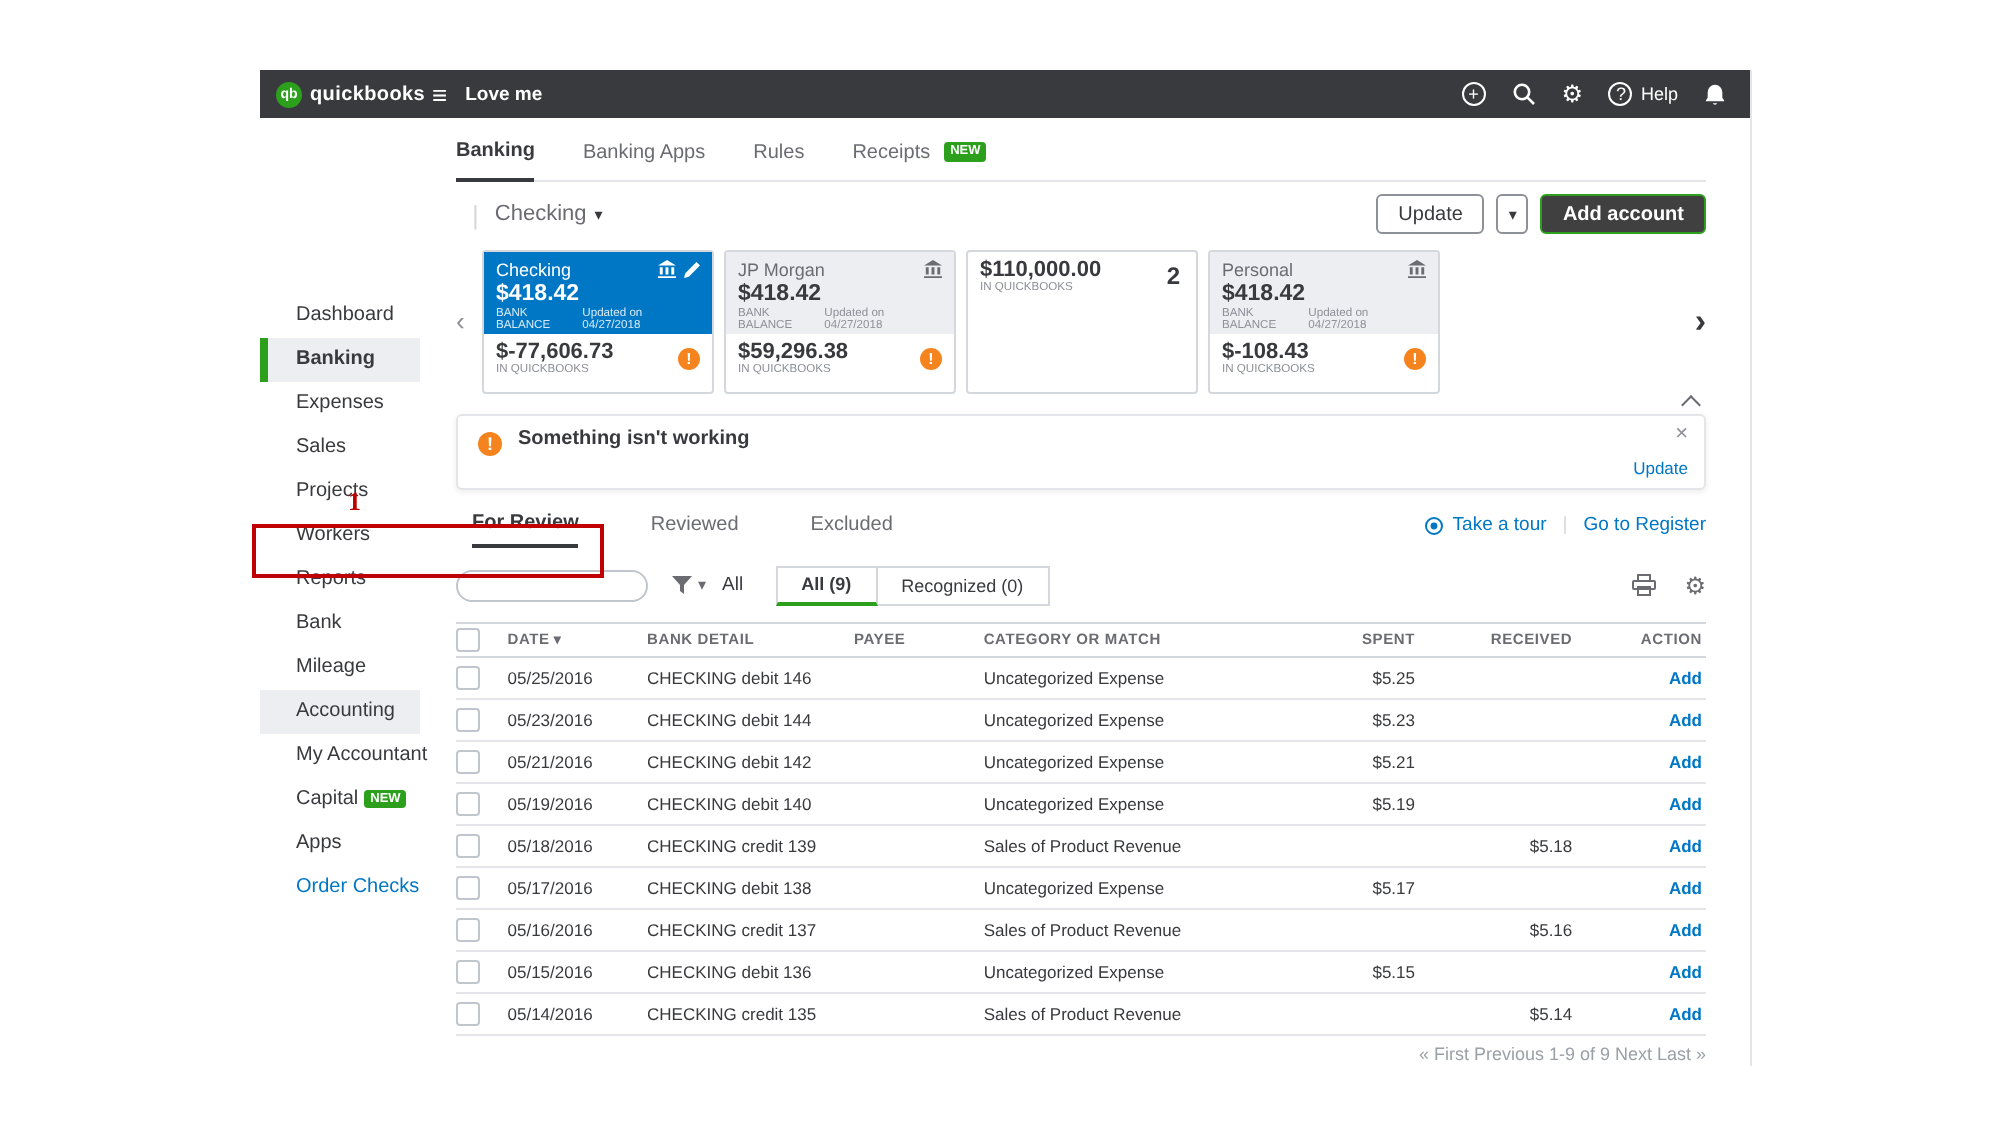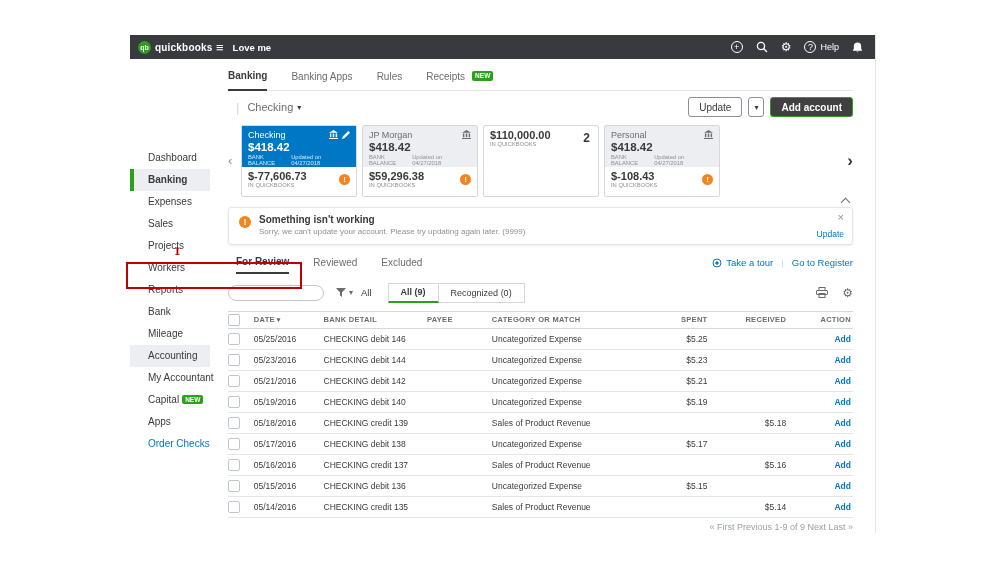--- a/index.html
+++ b/index.html
@@ -83,21 +83,21 @@
   .alert{height:38px;border:1px solid #e3e5e8;border-radius:3px;box-shadow:0 1px 3px rgba(0,0,0,.08);
          position:relative;padding:6px 24px 0 30px;box-sizing:border-box;background:#fff;}
   .alert-icon{position:absolute;left:10px;top:8px;width:12px;height:12px;border-radius:50%;background:#f5841f;
               color:#fff;font-weight:bold;font-size:9px;display:flex;align-items:center;justify-content:center;}
   .alert-title{font-size:10px;font-weight:bold;color:#393a3d;}
   .alert-msg{font-size:8px;color:#8d9096;margin-top:2px;}
   .alert-close{position:absolute;right:8px;top:3px;color:#8d9096;font-size:11px;cursor:pointer;}
   .alert-update{position:absolute;right:8px;bottom:5px;color:#0077c5;font-size:8.5px;cursor:pointer;}
 
   
-  .review-row{margin-top:7px;height:22px;display:flex;align-items:stretch;gap:24px;padding-left:8px;}
+  .review-row{margin-top:7px;height:22px;display:flex;align-items:stretch;gap:36px;padding-left:8px;}
   .rtab{font-size:10px;color:#6b6c72;display:flex;align-items:center;box-sizing:border-box;cursor:pointer;}
   .rtab.active{color:#393a3d;font-weight:bold;border-bottom:2px solid #393a3d;}
   .review-right{margin-left:auto;display:flex;align-items:center;gap:8px;font-size:9.5px;color:#0077c5;}
   .tour-link,.register-link{display:flex;align-items:center;gap:4px;cursor:pointer;}
   .pipe{color:#d4d7dc;}
 
   
   .filter-row{margin-top:7px;height:24px;display:flex;align-items:center;}
   .search-pill{width:96px;height:16px;border:1px solid #c1c5cc;border-radius:9px;margin-right:12px;
                box-sizing:border-box;background:#fff;}
@@ -317,21 +317,20 @@
           <span class="right-chev">›</span>
         </div>
 
         <div class="collapse-row">
           <span class="chev-up"></span>
         </div>
 
         <div class="alert">
           <span class="alert-icon">!</span>
           <div class="alert-title">Something isn't working</div>
-          <div class="alert-msg">Sorry, we can't update your account. Please try updating again later. (9999)</div>
           <span class="alert-close">×</span>
           <span class="alert-update">Update</span>
         </div>
 
         <div class="review-row">
           <div class="rtab active">For Review</div>
           <div class="rtab">Reviewed</div>
           <div class="rtab">Excluded</div>
           <div class="review-right">
             <span class="tour-link">

